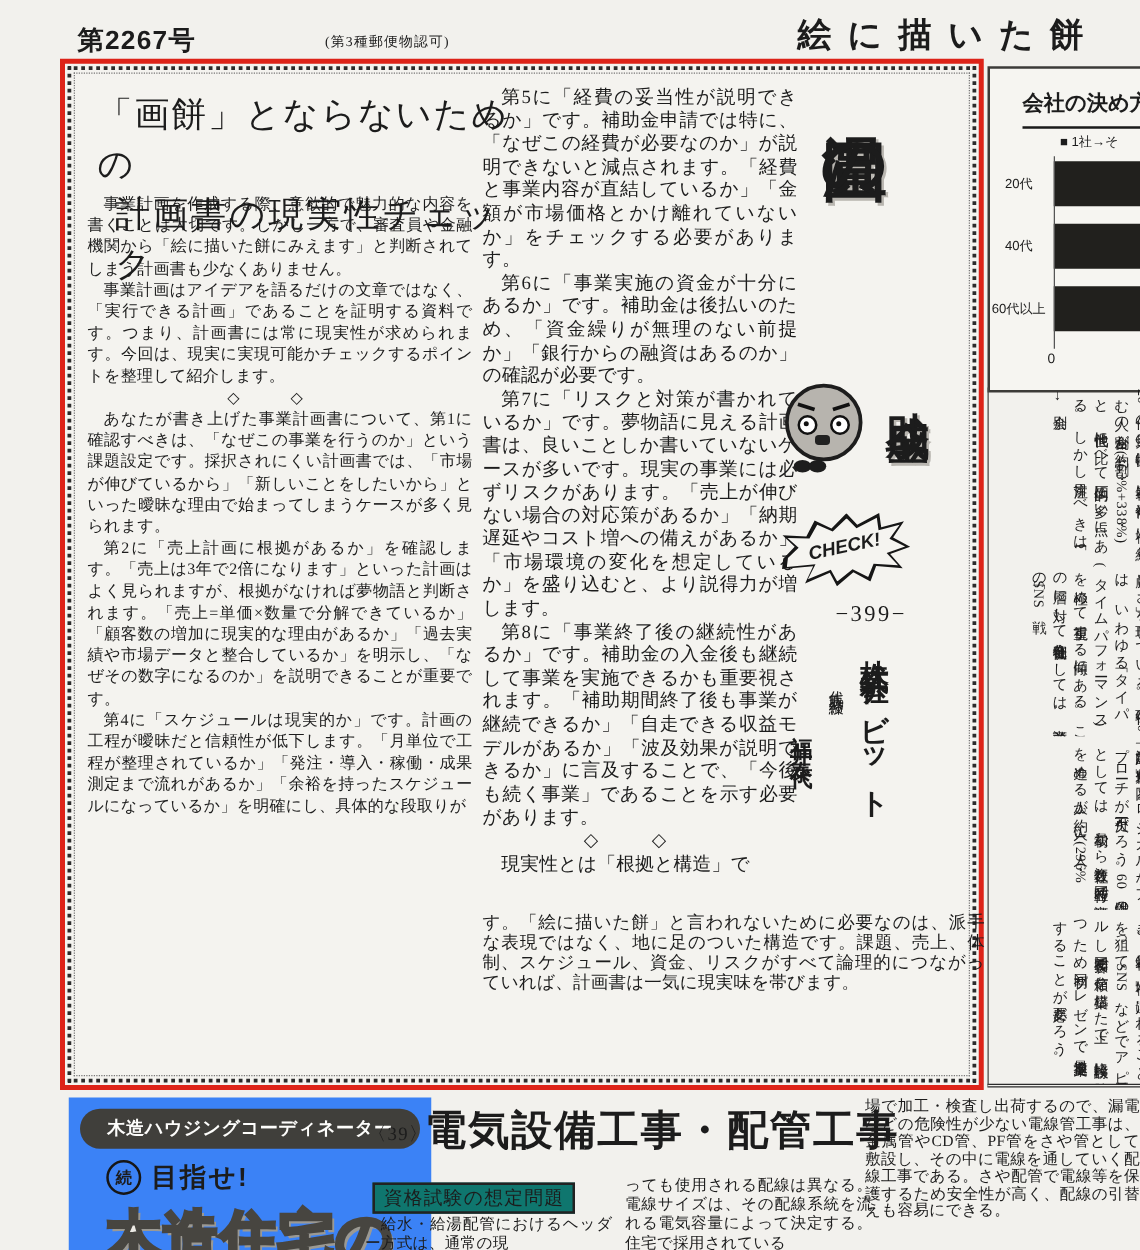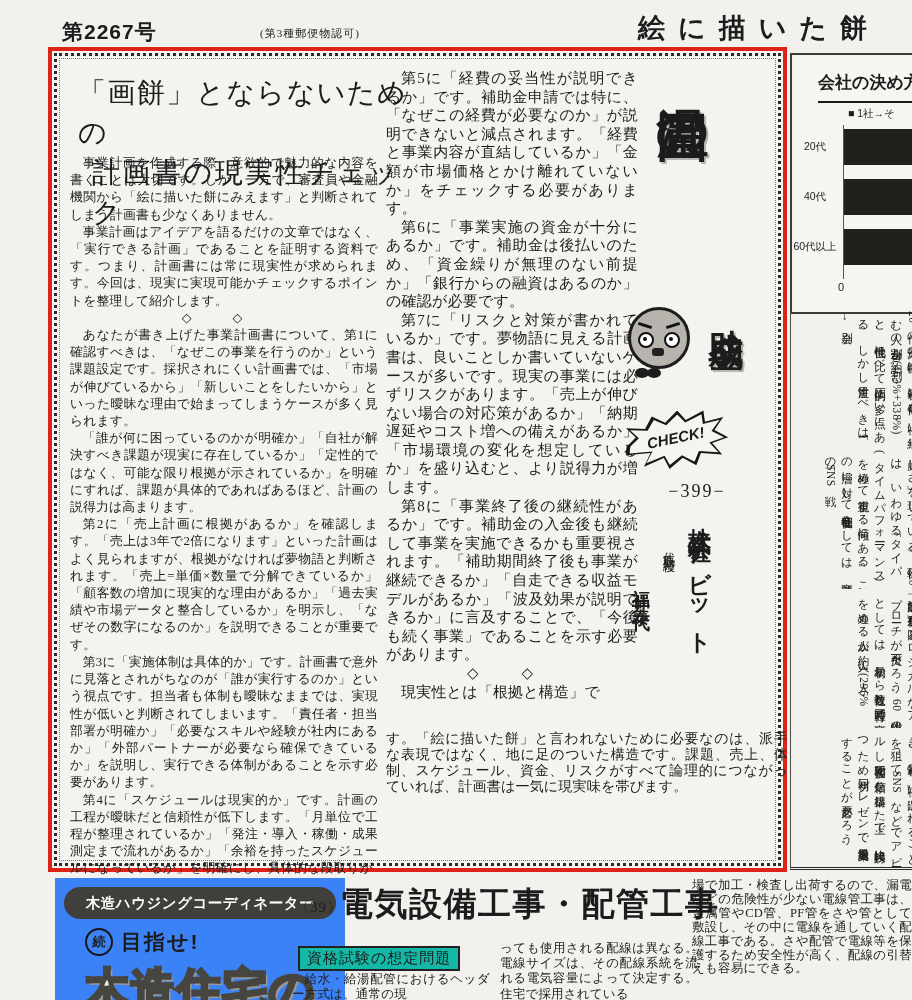--- a/index.html
+++ b/index.html
@@ -75,21 +75,21 @@
   .promo{left:55px;top:878px;width:290px;height:122px;background:#3b82f6;overflow:hidden}
   .promo-pill{margin:9px auto 0;width:272px;height:32px;line-height:32px;border-radius:16px;background:#403f3b;color:#fdfdfb;text-align:center;
     font-family:"Liberation Sans","DejaVu Sans",sans-serif;font-size:14.5px;font-weight:bold;letter-spacing:.5px}
   .zoku-row{margin:9px 0 0 30px;display:flex;align-items:center;gap:8px;font-family:"Liberation Sans","DejaVu Sans",sans-serif}
   .zoku-mark{width:24px;height:24px;line-height:24px;border:2px solid #161616;border-radius:50%;text-align:center;font-size:13px;font-weight:bold;flex:none}
   .zoku-slogan{font-size:21px;font-weight:900;letter-spacing:2px}
   .promo-big{margin-top:4px;text-align:center;font-family:"Liberation Sans","DejaVu Sans",sans-serif;font-size:45px;font-weight:900;letter-spacing:1px;
     color:#eceae5;-webkit-text-stroke:3px #474540;text-shadow:3px 3px 0 #9b9993}
   .b-no{left:294px;top:898px;font-size:15px;letter-spacing:1px}
   .b-title{left:340px;top:882px;width:360px;font-size:33px;font-weight:bold;letter-spacing:1.5px;white-space:nowrap}
-  .b-box-label{left:298px;top:946px;border:2px solid #222;padding:1px 7px;font-size:15px;letter-spacing:1px;background:#14b8a6}
+  .b-box-label{left:298px;top:946px;border:2px solid #222;padding:1px 7px;font-size:15px;letter-spacing:1px;background:#0f766e}
   .b-col{font-size:12.5px;line-height:14.9px;letter-spacing:.2px}
   .b-col1{left:292px;top:972px;width:198px}
   .b-col2{left:500px;top:941px;width:198px;line-height:15.2px}
   .b-col3{left:692px;top:879px;width:220px;line-height:13.9px}
 </style>
 </head>
 <body>
 
 <div class="abs issue-no">第2267号</div>
 <div class="abs permit">(第3種郵便物認可)</div>
@@ -101,23 +101,21 @@
   <div class="abs headline">
     <div class="l1">「画餅」とならないための</div>
     <div class="l2">計画書の現実性チェック</div>
   </div>
 
   <div class="abs left-col">
     <p>事業計画を作成する際、意欲的で魅力的な内容を書くことは大切です。しかし一方で、審査員や金融機関から「絵に描いた餅にみえます」と判断されてしまう計画書も少なくありません。</p>
     <p>事業計画はアイデアを語るだけの文章ではなく、「実行できる計画」であることを証明する資料です。つまり、計画書には常に現実性が求められます。今回は、現実に実現可能かチェックするポイントを整理して紹介します。</p>
     <p class="divider">◇　◇</p>
     <p>あなたが書き上げた事業計画書について、第1に確認すべきは、「なぜこの事業を行うのか」という課題設定です。採択されにくい計画書では、「市場が伸びているから」「新しいことをしたいから」といった曖昧な理由で始まってしまうケースが多く見られます。</p>
-    <p>「誰が何に困っているのかが明確か」「自社が解決すべき課題が現実に存在しているか」「定性的ではなく、可能な限り根拠が示されているか」を明確にすれば、課題が具体的であればあるほど、計画の説得力は高まります。</p>
     <p>第2に「売上計画に根拠があるか」を確認します。「売上は3年で2倍になります」といった計画はよく見られますが、根拠がなければ夢物語と判断されます。「売上=単価×数量で分解できているか」「顧客数の増加に現実的な理由があるか」「過去実績や市場データと整合しているか」を明示し、「なぜその数字になるのか」を説明できることが重要です。</p>
-    <p>第3に「実施体制は具体的か」です。計画書で意外に見落とされがちなのが「誰が実行するのか」という視点です。担当者も体制も曖昧なままでは、実現性が低いと判断されてしまいます。「責任者・担当部署が明確か」「必要なスキルや経験が社内にあるか」「外部パートナーが必要なら確保できているか」を説明し、実行できる体制があることを示す必要があります。</p>
     <p>第4に「スケジュールは現実的か」です。計画の工程が曖昧だと信頼性が低下します。「月単位で工程が整理されているか」「発注・導入・稼働・成果測定まで流れがあるか」「余裕を持ったスケジュールになっているか」を明確にし、具体的な段取りが</p>
   </div>
 
   <div class="abs mid-col">
     <p>第5に「経費の妥当性が説明できるか」です。補助金申請では特に、「なぜこの経費が必要なのか」が説明できないと減点されます。「経費と事業内容が直結しているか」「金額が市場価格とかけ離れていないか」をチェックする必要があります。</p>
     <p>第6に「事業実施の資金が十分にあるか」です。補助金は後払いのため、「資金繰りが無理のない前提か」「銀行からの融資はあるのか」の確認が必要です。</p>
     <p>第7に「リスクと対策が書かれているか」です。夢物語に見える計画書は、良いことしか書いていないケースが多いです。現実の事業には必ずリスクがあります。「売上が伸びない場合の対応策があるか」「納期遅延やコスト増への備えがあるか」「市場環境の変化を想定しているか」を盛り込むと、より説得力が増します。</p>
     <p>第8に「事業終了後の継続性があるか」です。補助金の入金後も継続して事業を実施できるかも重要視されます。「補助期間終了後も事業が継続できるか」「自走できる収益モデルがあるか」「波及効果が説明できるか」に言及することで、「今後も続く事業」であることを示す必要があります。</p>
     <p class="divider">◇　◇</p>
     <p>現実性とは「根拠と構造」で</p>

